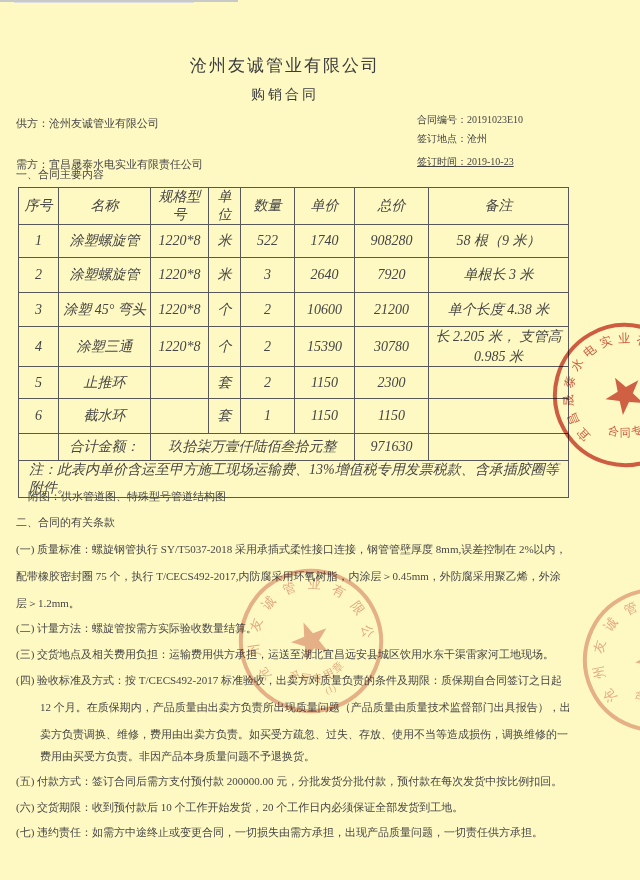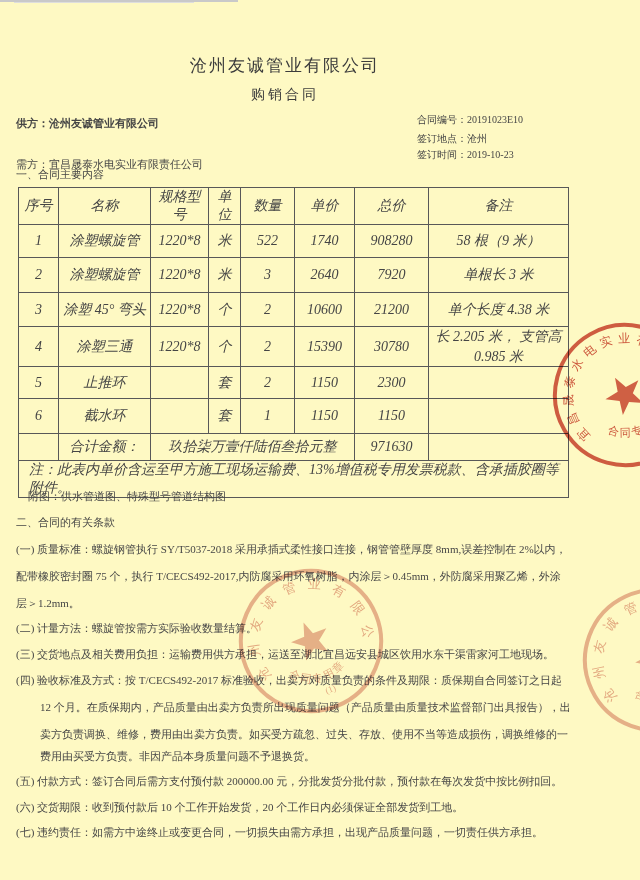--- a/index.html
+++ b/index.html
@@ -55,26 +55,26 @@
 </head>
 <body>
 
 <div class="page">
   <div class="scan-artifact-top"></div>
   <div class="scan-artifact-top2"></div>
 
   <div class="company-title title-wrap">沧州友诚管业有限公司</div>
   <div class="doc-title title-wrap">购销合同</div>
 
-  <div class="line" style="left:16px;top:116px;font-weight:bold;"><span>供方：</span><span>沧州友诚管业有限公司</span></div>
+  <div class="line" style="left:16px;top:116px;"><span>供方：</span><span>沧州友诚管业有限公司</span></div>
   <div class="line" style="left:16px;top:149px;margin-top:8px;"><span>需方：</span><span>宜昌晟泰水电实业有限责任公司</span></div>
 
   <div class="meta-line" style="top:113px;"><span>合同编号：</span><span>20191023E10</span></div>
   <div class="meta-line" style="top:132px;"><span>签订地点：</span><span>沧州</span></div>
-  <div class="meta-line" style="top:148px;"><span>签订时间：</span><span>2019-10-23</span></div>
+  <div class="meta-line" style="top:155px;text-decoration:underline;"><span>签订时间：</span><span>2019-10-23</span></div>
 
   <div class="line" style="left:16px;top:167px;">一、合同主要内容</div>
 
   <table class="items">
     <colgroup>
       <col style="width:40px">
         <col style="width:92px">
         <col style="width:58px">
         <col style="width:32px">
       <col style="width:54px">

